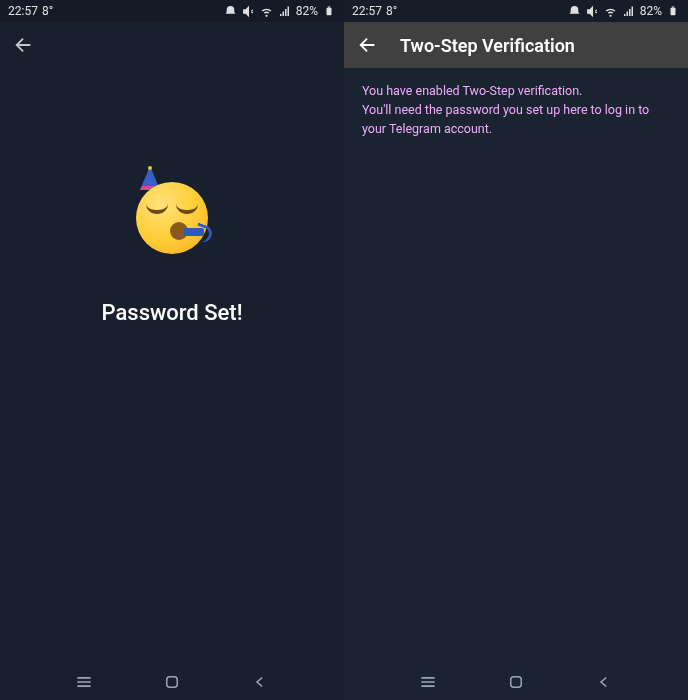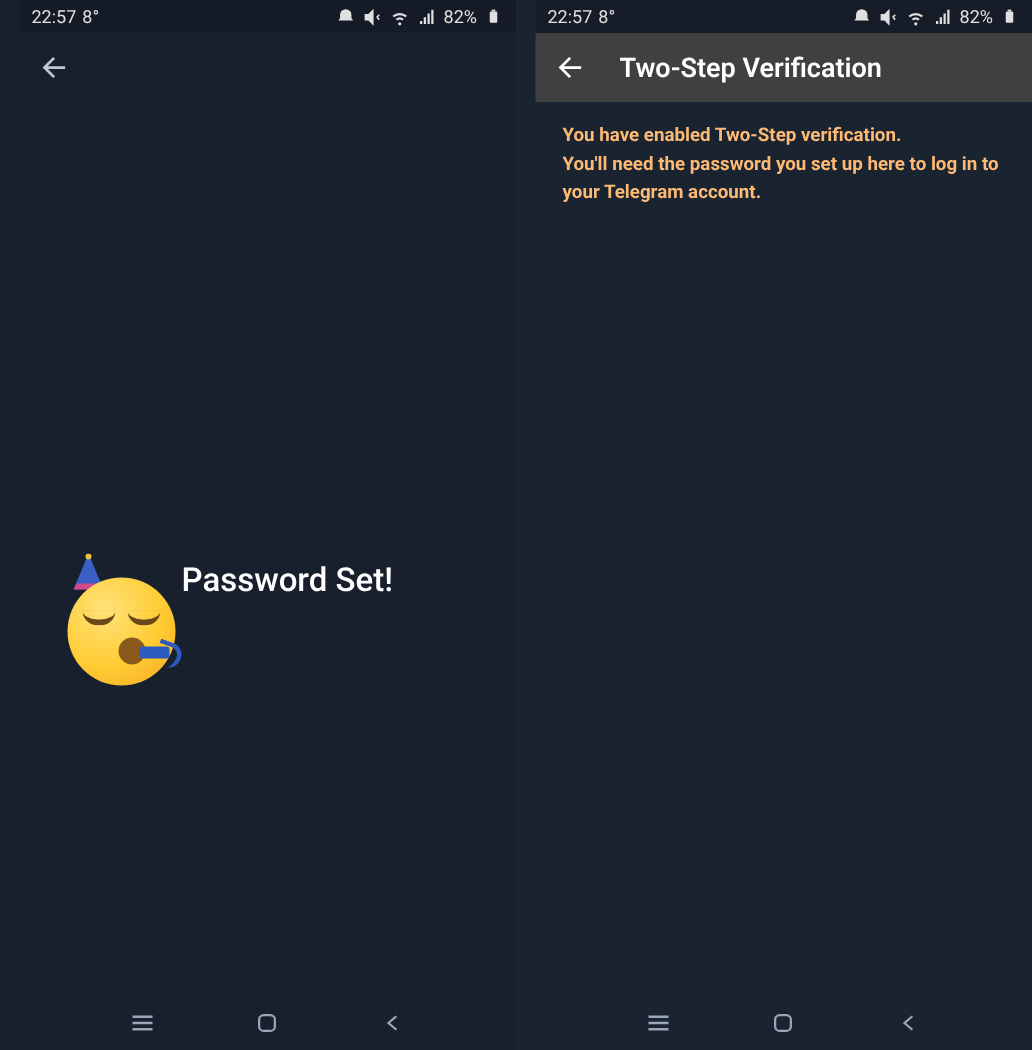--- a/index.html
+++ b/index.html
@@ -11,21 +11,20 @@
     background: #000;
     overflow: hidden;
   }
   .screen {
     width: 344px;
     height: 700px;
     background: #1a2330;
     position: relative;
     display: flex;
     flex-direction: column;
-    padding-left: 13px;
   }
   .screen-left { background: #18202d; }
   .screen-right { background: #1a2330; }
 
   
   .status-bar {
     height: 22px;
     display: flex;
     align-items: center;
     justify-content: space-between;
@@ -57,21 +56,21 @@
   .header-title {
     color: #ffffff;
     font-size: 18px;
     font-weight: 600;
   }
 
   
   .center-content {
     flex: 1;
     display: flex;
-    flex-direction: row;
+    flex-direction: column;
     align-items: center;
     padding: 0 28px;
   }
   .emoji-wrap {
     margin-top: 110px;
     position: relative;
     width: 80px; height: 80px;
   }
   .party-hat {
     position: absolute;
@@ -153,25 +152,24 @@
     font-size: 14.5px;
     border-bottom: 1px solid rgba(255,255,255,0.04);
     cursor: pointer;
   }
   .list-item.highlight {
     outline: 3px solid #d22222;
     outline-offset: -4px;
   }
   .info-text {
     padding: 14px 18px;
-    color: #fdba74;
+    color: #f0abfc;
     font-size: 12.5px;
     line-height: 1.5;
     background: #1a2330;
-    font-weight: bold;
   }
 
   
   .nav-bar {
     height: 36px;
     display: flex;
     align-items: center;
     justify-content: space-around;
     padding: 0 40px;
     color: #9aa6b8;

